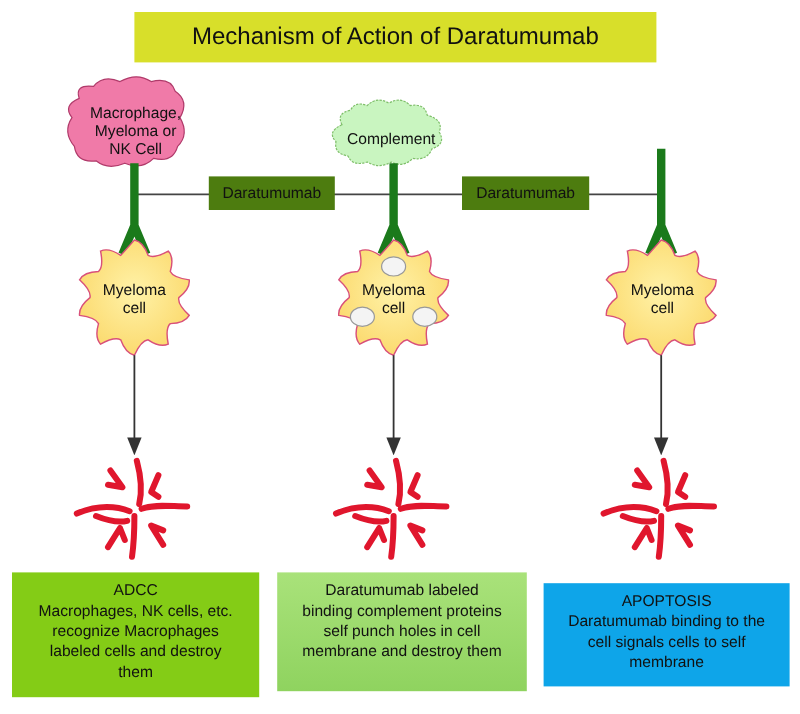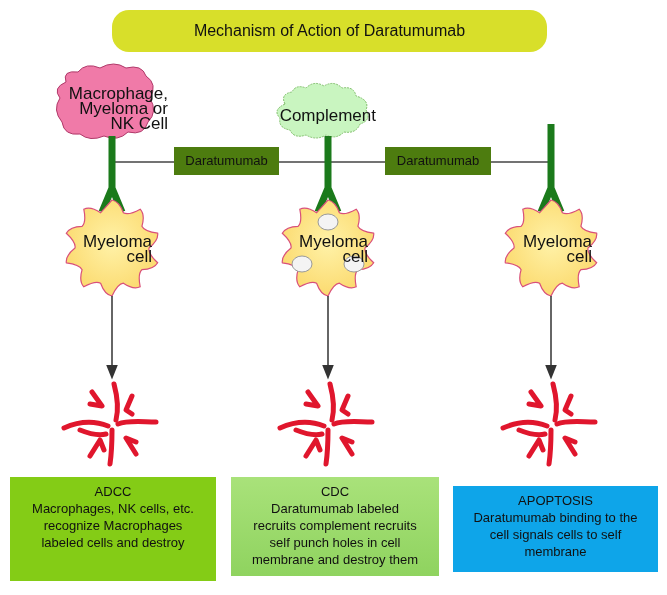--- a/index.html
+++ b/index.html
@@ -1,23 +1,23 @@
 <!DOCTYPE html>
 <html><head>
 <meta charset="utf-8">
 <style>
   html, body { margin: 0; padding: 0; background: #ffffff; }
   body { width: 667px; height: 595px; position: relative; overflow: hidden;
          font-family: "Liberation Sans", sans-serif; color: #111; }
   .title {
     position: absolute; left: 112px; top: 10px; width: 435px; height: 42px;
-    background: #d8df2a; font-size: 16px; line-height: 42px; text-align: center; border-radius: 17px;
+    background: #d8df2a; font-size: 20px; line-height: 42px; text-align: center;
   }
   #diagram { position: absolute; left: 0; top: 0; }
-  .lbl { position: absolute; text-align: right; font-size: 17px; line-height: 15px; }
+  .lbl { position: absolute; text-align: center; font-size: 13px; line-height: 15px; }
   .drug {
     position: absolute; background: #4d7c0f; height: 28px; line-height: 28px;
     font-size: 13px; text-align: center;
   }
   .box {
     position: absolute; font-size: 13px; line-height: 17px; text-align: center;
     box-sizing: border-box; padding-top: 6px;
   }
   .box-adcc { left: 10px; top: 477px; width: 206px; height: 104px; background: #84cc16; }
   .box-cdc  { left: 231px; top: 477px; width: 208px; height: 99px;
@@ -117,25 +117,25 @@
 <div class="lbl" style="left:512px; top:234px; width:80px;">
   <div>Myeloma</div>
   <div>cell</div>
 </div>
 
 <div class="box box-adcc">
   <div>ADCC</div>
   <div>Macrophages, NK cells, etc.</div>
   <div>recognize Macrophages</div>
   <div>labeled cells and destroy</div>
+  <div>them</div>
 </div>
 <div class="box box-cdc">
-  <div>CDC</div>
   <div>Daratumumab labeled</div>
-  <div>recruits complement recruits</div>
+  <div>binding complement proteins</div>
   <div>self punch holes in cell</div>
   <div>membrane and destroy them</div>
 </div>
 <div class="box box-apo">
   <div>APOPTOSIS</div>
   <div>Daratumumab binding to the</div>
   <div>cell signals cells to self</div>
   <div>membrane</div>
 </div>
 

